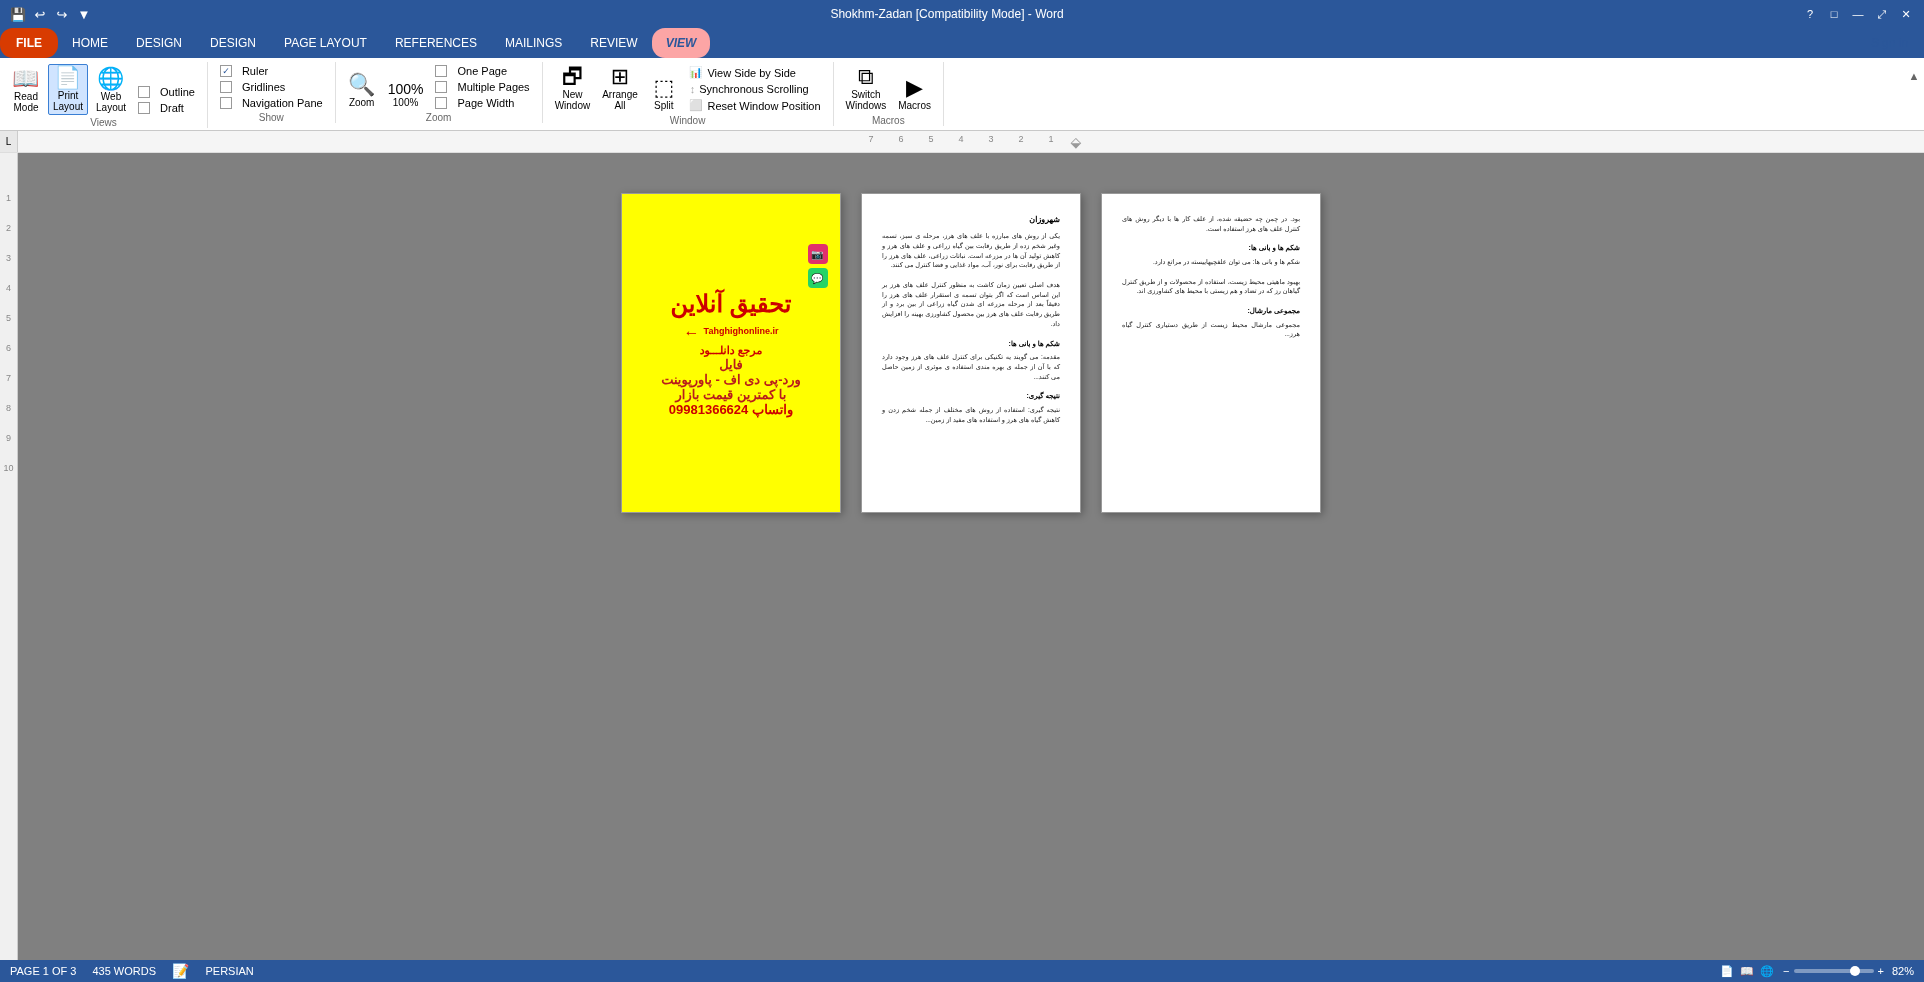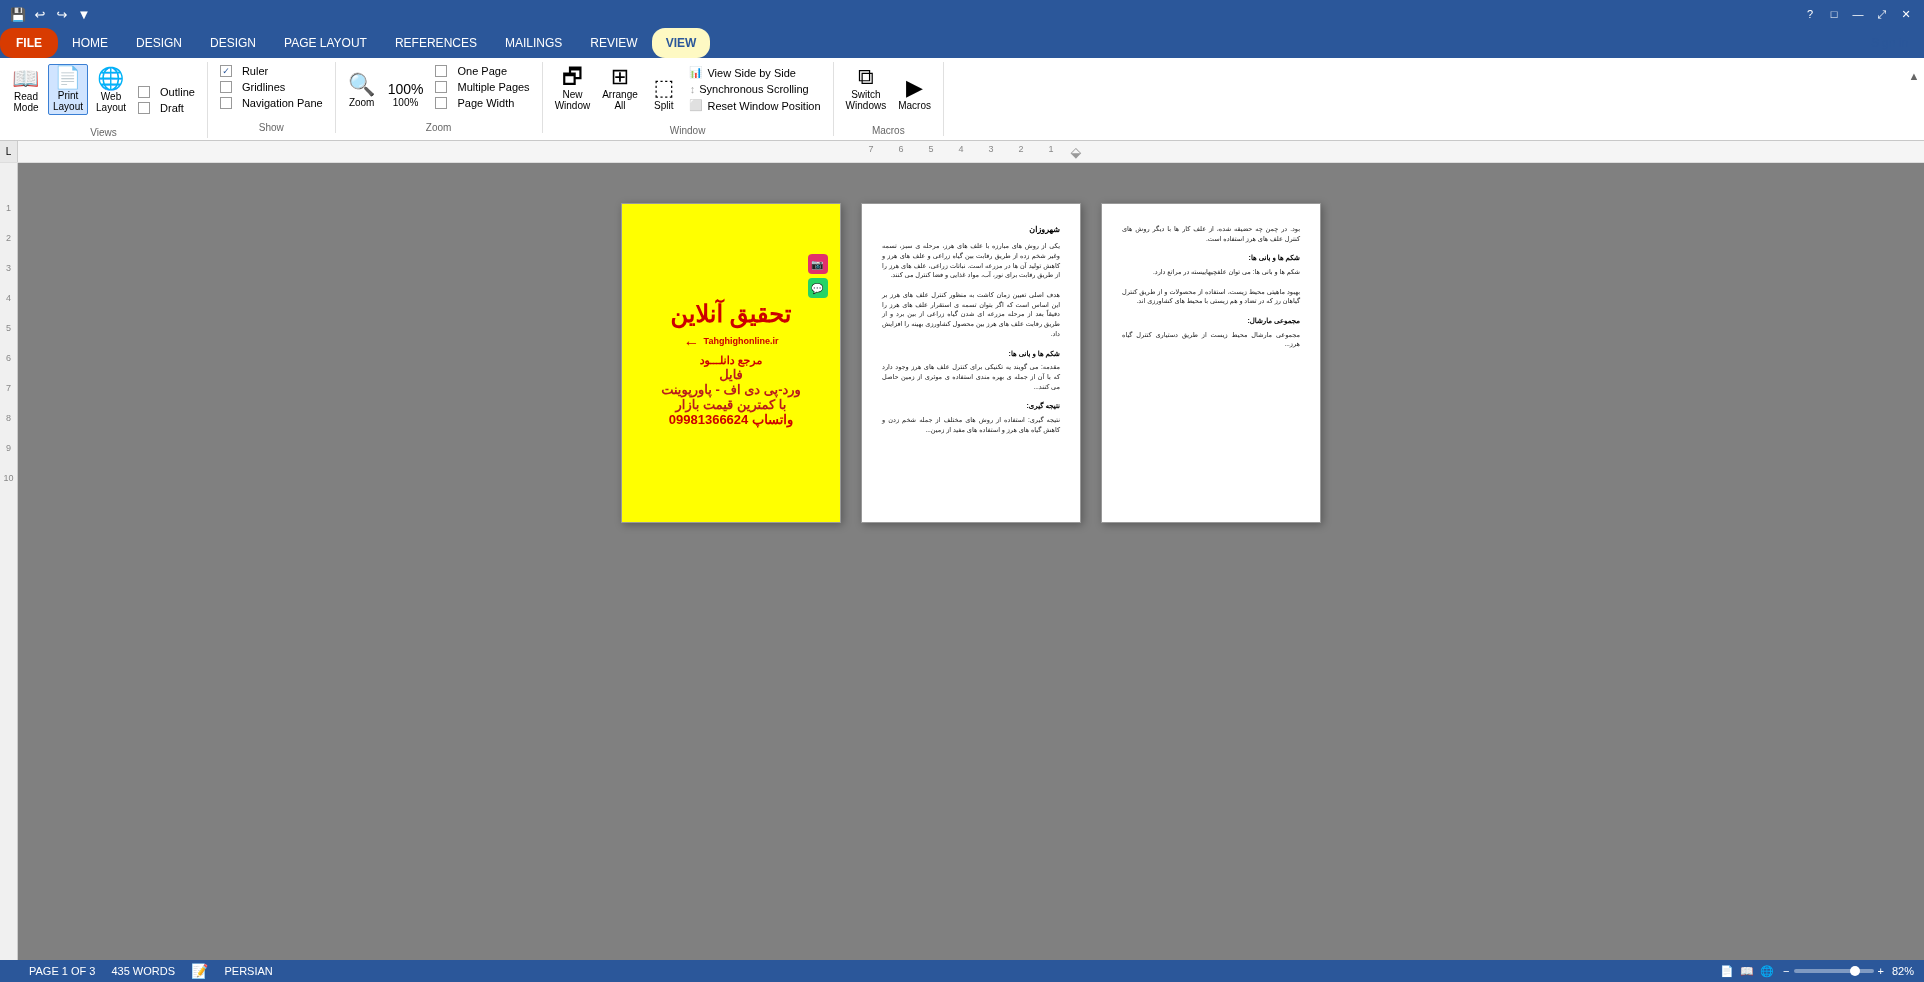--- a/index.html
+++ b/index.html
@@ -11,26 +11,26 @@
     .title-bar-center { flex: 1; text-align: center; font-size: 12px; color: white; }
     .title-bar-right { display: flex; align-items: center; gap: 4px; }
     .title-btn { width: 20px; height: 20px; display: flex; align-items: center; justify-content: center; color: white; cursor: pointer; font-size: 11px; }
     .quick-access { display: flex; gap: 2px; align-items: center; }
     .quick-btn { width: 20px; height: 20px; display: flex; align-items: center; justify-content: center; color: white; cursor: pointer; font-size: 13px; }
 
     
     .ribbon { background: #fff; border-bottom: 1px solid #c8c8c8; }
     .ribbon-tabs { display: flex; align-items: stretch; background: #2b579a; height: 30px; }
     .ribbon-tab { padding: 0 14px; color: #fff; cursor: pointer; display: flex; align-items: center; font-size: 12px; font-weight: 400; border-radius: 13px; }
-    .ribbon-tab.active { background: #fef9c3; color: #2b579a; font-weight: 600; }
+    .ribbon-tab.active { background: #fca5a5; color: #2b579a; font-weight: 600; font-style: italic; }
     .ribbon-tab.file { background: #d83b01; color: white; font-weight: 600; padding: 0 16px; }
     .ribbon-content { background: #fff; padding: 4px 0 2px 0; display: flex; align-items: flex-start; gap: 0; }
     .ribbon-group { display: flex; flex-direction: column; align-items: center; border-right: 1px solid #e0e0e0; padding: 2px 8px 0 8px; min-width: 60px; }
     .ribbon-group-items { display: flex; align-items: flex-end; gap: 4px; flex-wrap: wrap; }
-    .ribbon-group-label { font-size: 10px; color: #666; margin-top: 12px; text-align: left; }
+    .ribbon-group-label { font-size: 10px; color: #666; margin-top: 2px; text-align: left; }
     .rb-btn { display: flex; flex-direction: column; align-items: center; cursor: pointer; padding: 2px 4px; border-radius: 2px; min-width: 36px; }
     .rb-btn.active { background: #d0e4ff; border: 1px solid #3a7fd4; }
     .rb-btn .rb-icon { font-size: 22px; line-height: 1; }
     .rb-btn .rb-label { font-size: 10px; text-align: center; margin-top: 1px; white-space: nowrap; }
     .rb-small { display: flex; flex-direction: column; gap: 2px; }
     .rb-small-btn { display: flex; align-items: center; gap: 4px; cursor: pointer; padding: 1px 4px; border-radius: 2px; font-size: 11px; white-space: nowrap; }
     .rb-checkbox { display: flex; align-items: flex-start; gap: 10px; cursor: pointer; padding: 1px 4px; border-radius: 2px; font-size: 11px; }
     .cb-box { width: 12px; height: 12px; border: 1px solid #999; background: white; display: inline-flex; align-items: center; justify-content: center; font-size: 9px; }
     .cb-box.checked::after { content: '✓'; color: #2b579a; }
     .sign-in { margin-left: auto; padding: 0 16px; color: #2b579a; font-size: 12px; cursor: pointer; display: flex; align-items: center; }
@@ -69,41 +69,42 @@
     .page2 { width: 220px; height: 320px; }
     .page-text { font-size: 6.5px; line-height: 1.5; direction: rtl; text-align: justify; color: #222; }
     .page-heading { font-size: 8px; font-weight: bold; margin-bottom: 4px; direction: rtl; }
     .page-section { margin-bottom: 6px; }
 
     
     .page3 { width: 220px; height: 320px; }
 
     
     .status-bar { height: 22px; background: #2b579a; color: white; display: flex; align-items: center; padding: 0 10px; gap: 20px; font-size: 11px; }
-    .status-left { display: flex; align-items: center; gap: 16px; margin-left: 19px; }
+    .status-left { display: flex; align-items: center; gap: 16px; }
     .status-right { margin-left: auto; display: flex; align-items: center; gap: 8px; }
     .zoom-slider { display: flex; align-items: center; gap: 4px; }
     .slider-track { width: 80px; height: 4px; background: rgba(255,255,255,0.4); border-radius: 2px; position: relative; }
     .slider-thumb { position: absolute; width: 10px; height: 10px; background: white; border-radius: 50%; top: -3px; left: 70%; }
     .view-icons { display: flex; gap: 4px; }
     .view-icon { width: 16px; height: 16px; display: flex; align-items: center; justify-content: center; cursor: pointer; }
     .zoom-pct { font-size: 11px; }
   </style>
 </head>
 <body>
 
 <div class="title-bar">
   <div class="title-bar-left">
     <div class="quick-access">
       <span class="quick-btn">💾</span>
       <span class="quick-btn">↩</span>
       <span class="quick-btn">↪</span>
       <span class="quick-btn">▼</span>
     </div>
   </div>
+  <div class="title-bar-center">Shokhm-Zadan [Compatibility Mode] - Word</div>
   <div class="title-bar-right">
     <div class="title-btn">?</div>
     <div class="title-btn">□</div>
     <div class="title-btn">—</div>
     <div class="title-btn">⤢</div>
     <div class="title-btn close">✕</div>
   </div>
 </div>
 
 <div class="ribbon">

